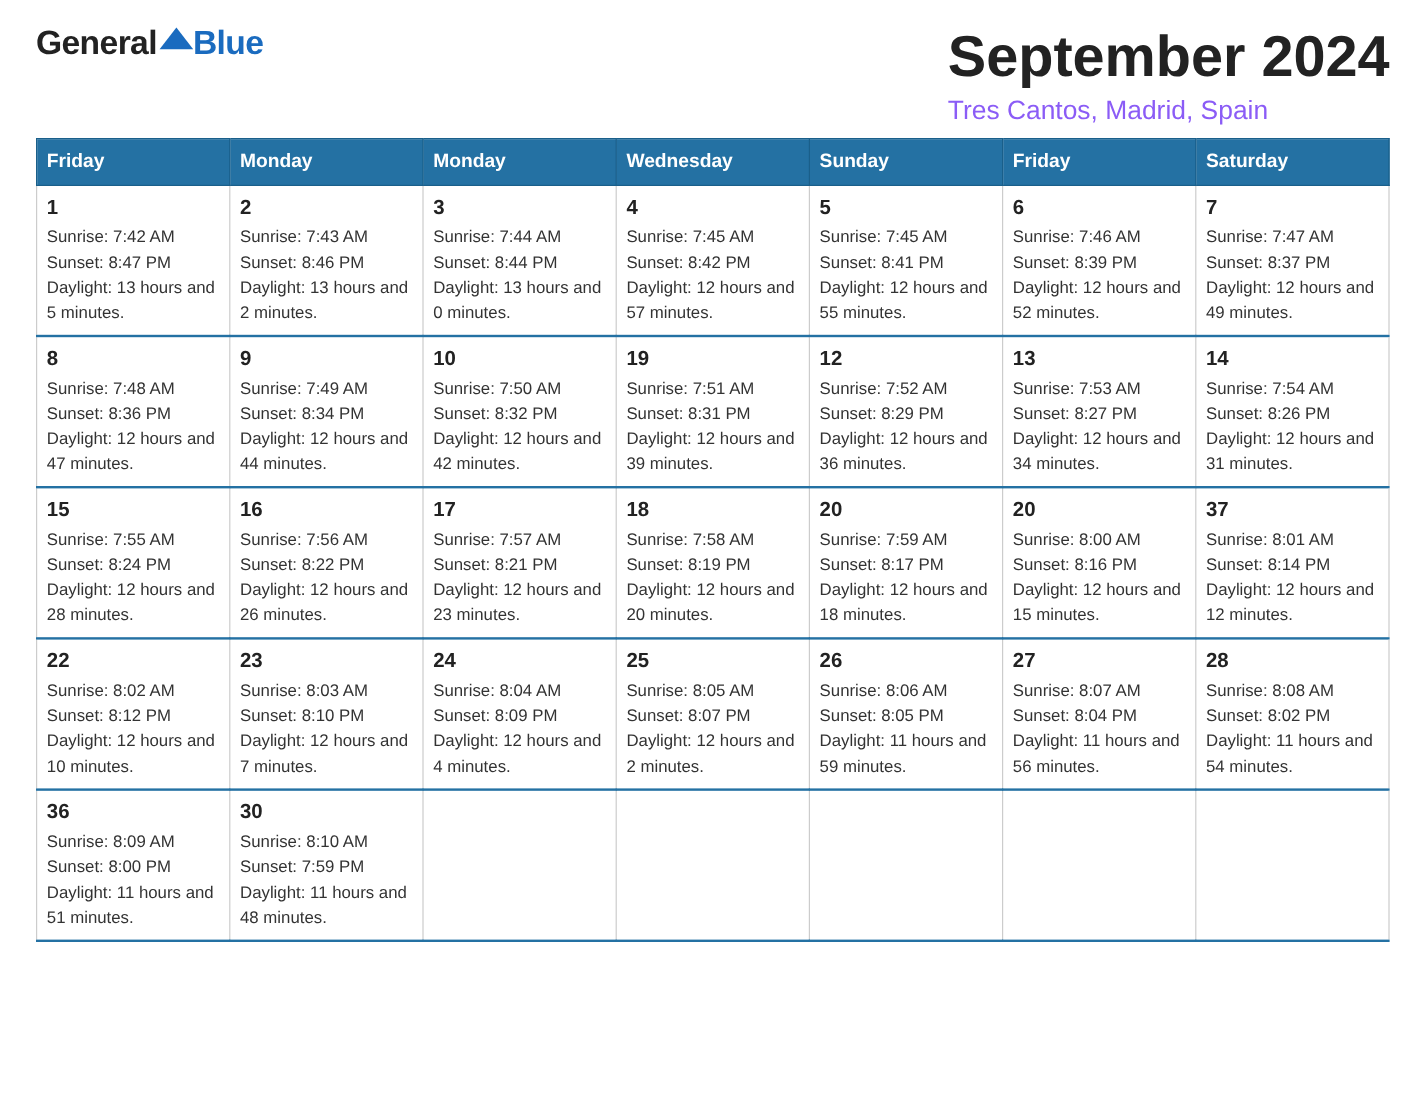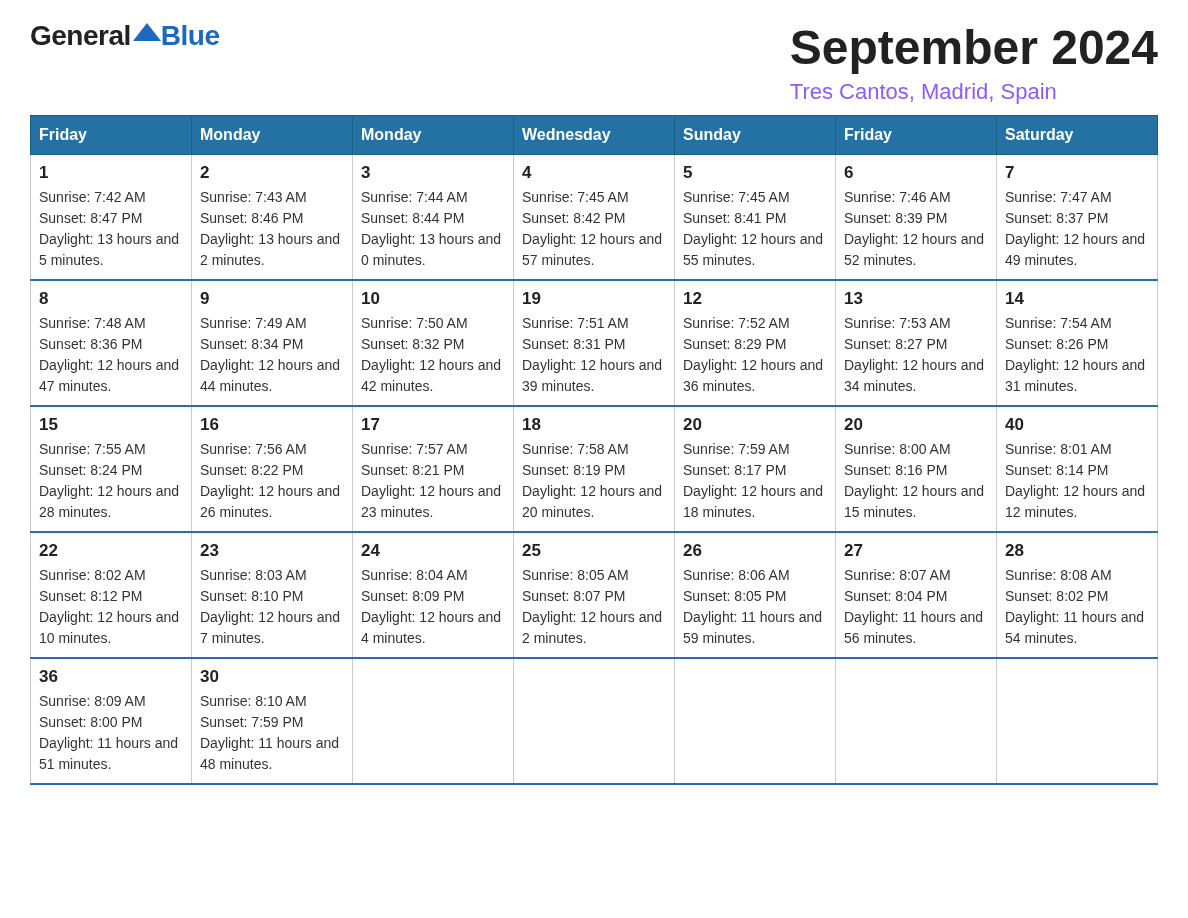--- a/index.html
+++ b/index.html
@@ -295,21 +295,21 @@
         </td>
         <td>
           <span class="day-number">20</span>
           <div class="day-info">
             Sunrise: 8:00 AM<br>
             Sunset: 8:16 PM<br>
             Daylight: 12 hours and 15 minutes.
           </div>
         </td>
         <td>
-          <span class="day-number">40</span>
+          <span class="day-number">37</span>
           <div class="day-info">
             Sunrise: 8:01 AM<br>
             Sunset: 8:14 PM<br>
             Daylight: 12 hours and 12 minutes.
           </div>
         </td>
       </tr>
       <tr>
         <td>
           <span class="day-number">22</span>

